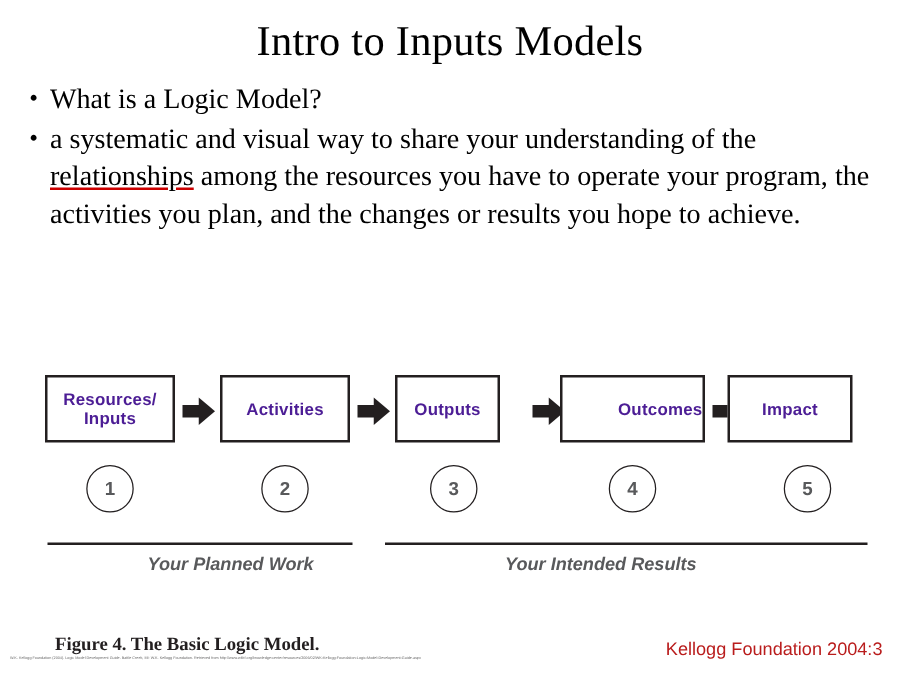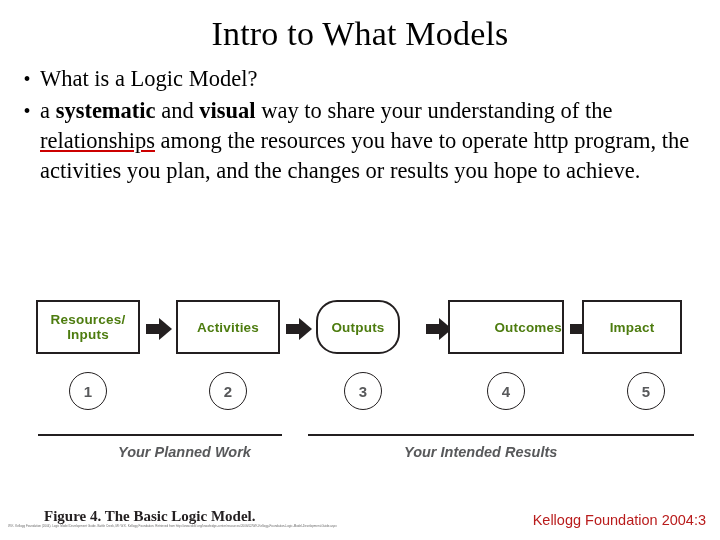--- a/index.html
+++ b/index.html
@@ -47,21 +47,21 @@
   .bullet-dot {
     width: 26px;
     flex: 0 0 26px;
     text-align: center;
     font-size: 20px;
     line-height: 30px;
   }
   .bullet-text {
     flex: 1 1 auto;
   }
-  .bullet-text b { font-weight: bold; }
+  .bullet-text b { font-weight: normal; }
   .underlined-red {
     text-decoration: underline;
     text-decoration-color: #cc0000;
     text-underline-offset: 2px;
   }
 
   
   .diagram {
     position: absolute;
     left: 36px;
@@ -84,21 +84,21 @@
     border: 2px solid #231f20;
     background: #ffffff;
     height: 54px;
     display: flex;
     align-items: center;
     justify-content: center;
     text-align: center;
     font-size: 13.5px;
     font-weight: bold;
     line-height: 15px;
-    color: #4d7c0f;
+    color: #4c1d95;
     letter-spacing: 0.2px;
   }
   .lm-arrow {
     position: absolute;
     top: 20px;
     width: 0;
     height: 0;
   }
   .lm-arrow .shaft {
     position: absolute;
@@ -187,32 +187,32 @@
     font-family: "Liberation Sans", sans-serif;
     font-size: 14.5px;
     color: #b91c1c;
   }
 </style>
 </head>
 <body>
 
 <div class="slide">
 
-  <div class="title">Intro to What Models</div>
+  <div class="title">Intro to Inputs Models</div>
 
   <div class="bullets">
 
     <div class="bullet-line">
       <span class="bullet-dot">•</span>
       <span class="bullet-text">What is a Logic Model?</span>
     </div>
 
     <div class="bullet-line">
       <span class="bullet-dot">•</span>
-      <span class="bullet-text"><span>a </span><b>systematic</b><span> and </span><b>visual</b><span> way to share your understanding of the </span><span class="underlined-red">relationships</span><span> among the resources you have to operate http program, the activities you plan, and the changes or results you hope to achieve.</span></span>
+      <span class="bullet-text"><span>a </span><b>systematic</b><span> and </span><b>visual</b><span> way to share your understanding of the </span><span class="underlined-red">relationships</span><span> among the resources you have to operate your program, the activities you plan, and the changes or results you hope to achieve.</span></span>
     </div>
 
   </div>
 
   <div class="diagram">
 
     <div class="boxrow">
       <div class="lm-box" style="left:0px; width:104px;">
         <span><span>Resources/</span><br><span>Inputs</span></span>
       </div>
@@ -222,21 +222,21 @@
         </div>
 
       <div class="lm-box" style="left:140px; width:104px;">
         <span>Activities</span>
       </div>
       <div class="lm-arrow" style="left:250px;">
           <span class="shaft"></span>
           <span class="head"></span>
         </div>
 
-      <div class="lm-box" style="left:280px; width:84px;border-radius:21px;">
+      <div class="lm-box" style="left:280px; width:84px;">
         <span>Outputs</span>
       </div>
       <div class="lm-arrow" style="left:390px;">
           <span class="shaft"></span>
           <span class="head"></span>
         </div>
 
       <div class="lm-box" style="left:412px; width:116px;justify-content:flex-end;">
         <span>Outcomes</span>
       </div>

